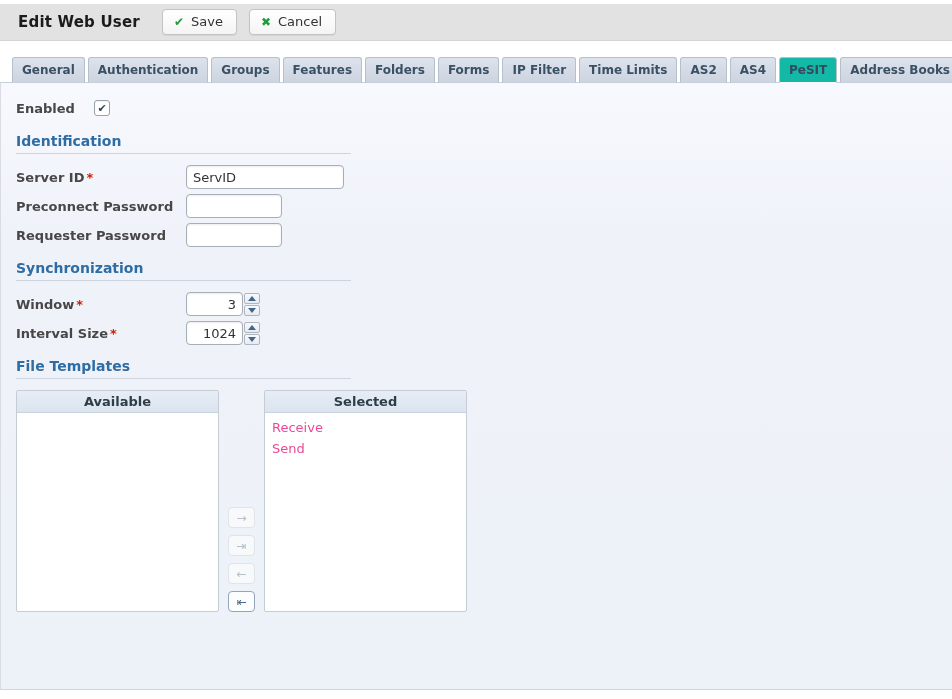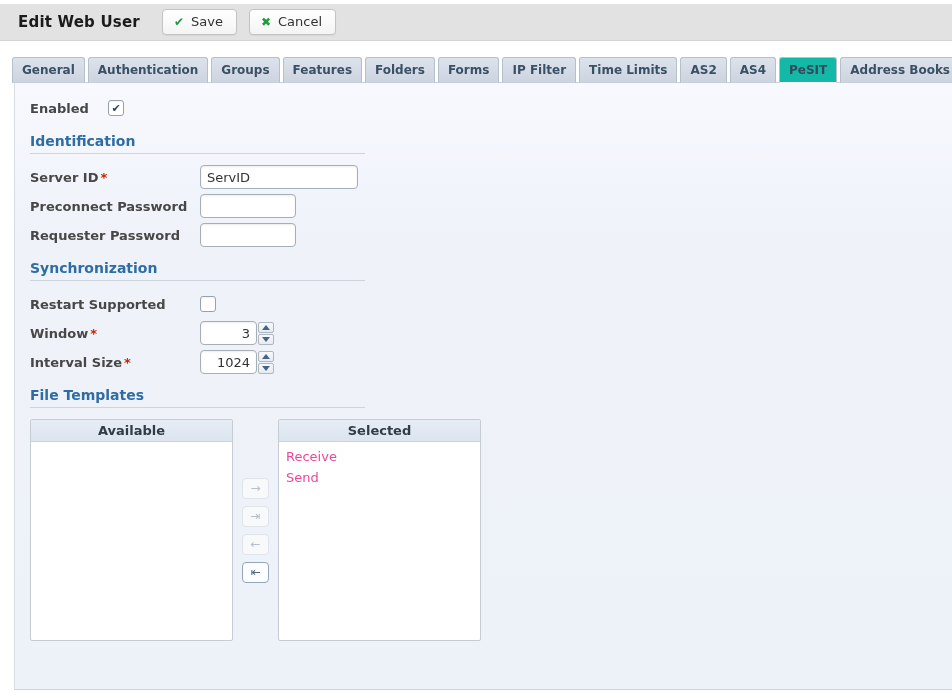--- a/index.html
+++ b/index.html
@@ -18,21 +18,21 @@
 
   
   .tab-row { display:flex; margin:15px 0 0 12px; position:relative; z-index:2; white-space:nowrap; }
   .tab { background:linear-gradient(#dde3ec,#ccd4e1); border:1px solid #b6bfcc;
     border-bottom:1px solid #c6cfda; border-radius:3px 3px 0 0; padding:5px 9px 5px;
     font-size:12px; font-weight:bold; color:#3a5064; margin-right:3px; cursor:pointer;
     position:relative; top:1px; }
   .tab.active { background:#14b8a6; border-bottom-color:#f9fbfe; color:#34495e; }
 
   
-  .panel { margin-left:14px; height:608px; position:relative; z-index:1;
+  .panel { margin-left:0; height:608px; position:relative; z-index:1;
     border-top:1px solid #c6cfda; border-left:1px solid #d9dde3; border-bottom:1px solid #d0d5db;
     background:linear-gradient(180deg,#f7f9fe 0%,#eff2f9 25%,#edf1f8 100%);
     padding:13px 0 0 15px; }
 
   .form-row { display:flex; align-items:center; margin-bottom:5px; min-height:24px; }
   .form-row .field-label { width:170px; font-size:13px; font-weight:bold; color:#474747; flex:none; }
   .enabled-row .field-label { width:78px; }
   .req-mark { color:#cc2200; margin-left:2px; font-weight:bold; }
 
   .section-heading { color:#2e6da4; font-size:14px; font-weight:bold;
@@ -54,21 +54,21 @@
   .spin-btn-col { display:flex; flex-direction:column; gap:1px; margin-left:1px; }
   .spin-btn { width:16px; height:11px; border:1px solid #aeb6bf; border-radius:2px;
     background:linear-gradient(#f7f9fb,#e7ebf0); display:flex; align-items:center;
     justify-content:center; cursor:pointer; }
   .tri-up   { width:0; height:0; border-left:4px solid transparent; border-right:4px solid transparent;
     border-bottom:5px solid #44658a; }
   .tri-down { width:0; height:0; border-left:4px solid transparent; border-right:4px solid transparent;
     border-top:5px solid #44658a; }
 
   
-  .duallist { display:flex; margin-top:8px; }
+  .duallist { display:flex; margin-top:8px;align-items:flex-end; }
   .listbox { width:203px; height:222px; border:1px solid #c6ccd3; background:#fff;
     border-radius:2px; overflow:hidden; }
   .listbox-header { height:22px; background:linear-gradient(#e7edf5,#dbe4ef);
     border-bottom:1px solid #c9d3dd; display:flex; align-items:center; justify-content:center;
     font-size:13px; font-weight:bold; color:#2f3c49; }
   .list-items { padding:4px 0; }
   .list-item { font-size:13px; color:#ec4899; padding:1px 7px; line-height:19px; cursor:default; }
 
   .transfer-col { width:45px; display:flex; flex-direction:column; align-items:center;
     justify-content:center; gap:7px; }
@@ -130,24 +130,20 @@
   </div>
 
 
   <div class="form-row">
     <span class="field-label">Requester Password</span>
     <input class="text-input narrow" type="password" value="" style="">
   </div>
 
   <div class="section-heading">Synchronization</div>
 
-  <div class="form-row">
-    <span class="field-label">Restart Supported</span>
-    <div class="checkbox"></div>
-  </div>
 
   <div class="form-row">
     <span class="field-label"><span>Window</span><span class="req-mark">*</span></span>
     <span class="spinner">
       <input class="text-input spin" type="text" value="3" style="">
       <span class="spin-btn-col">
         <span class="spin-btn">
             <span class="tri-up"></span>
           </span>
         <span class="spin-btn">

